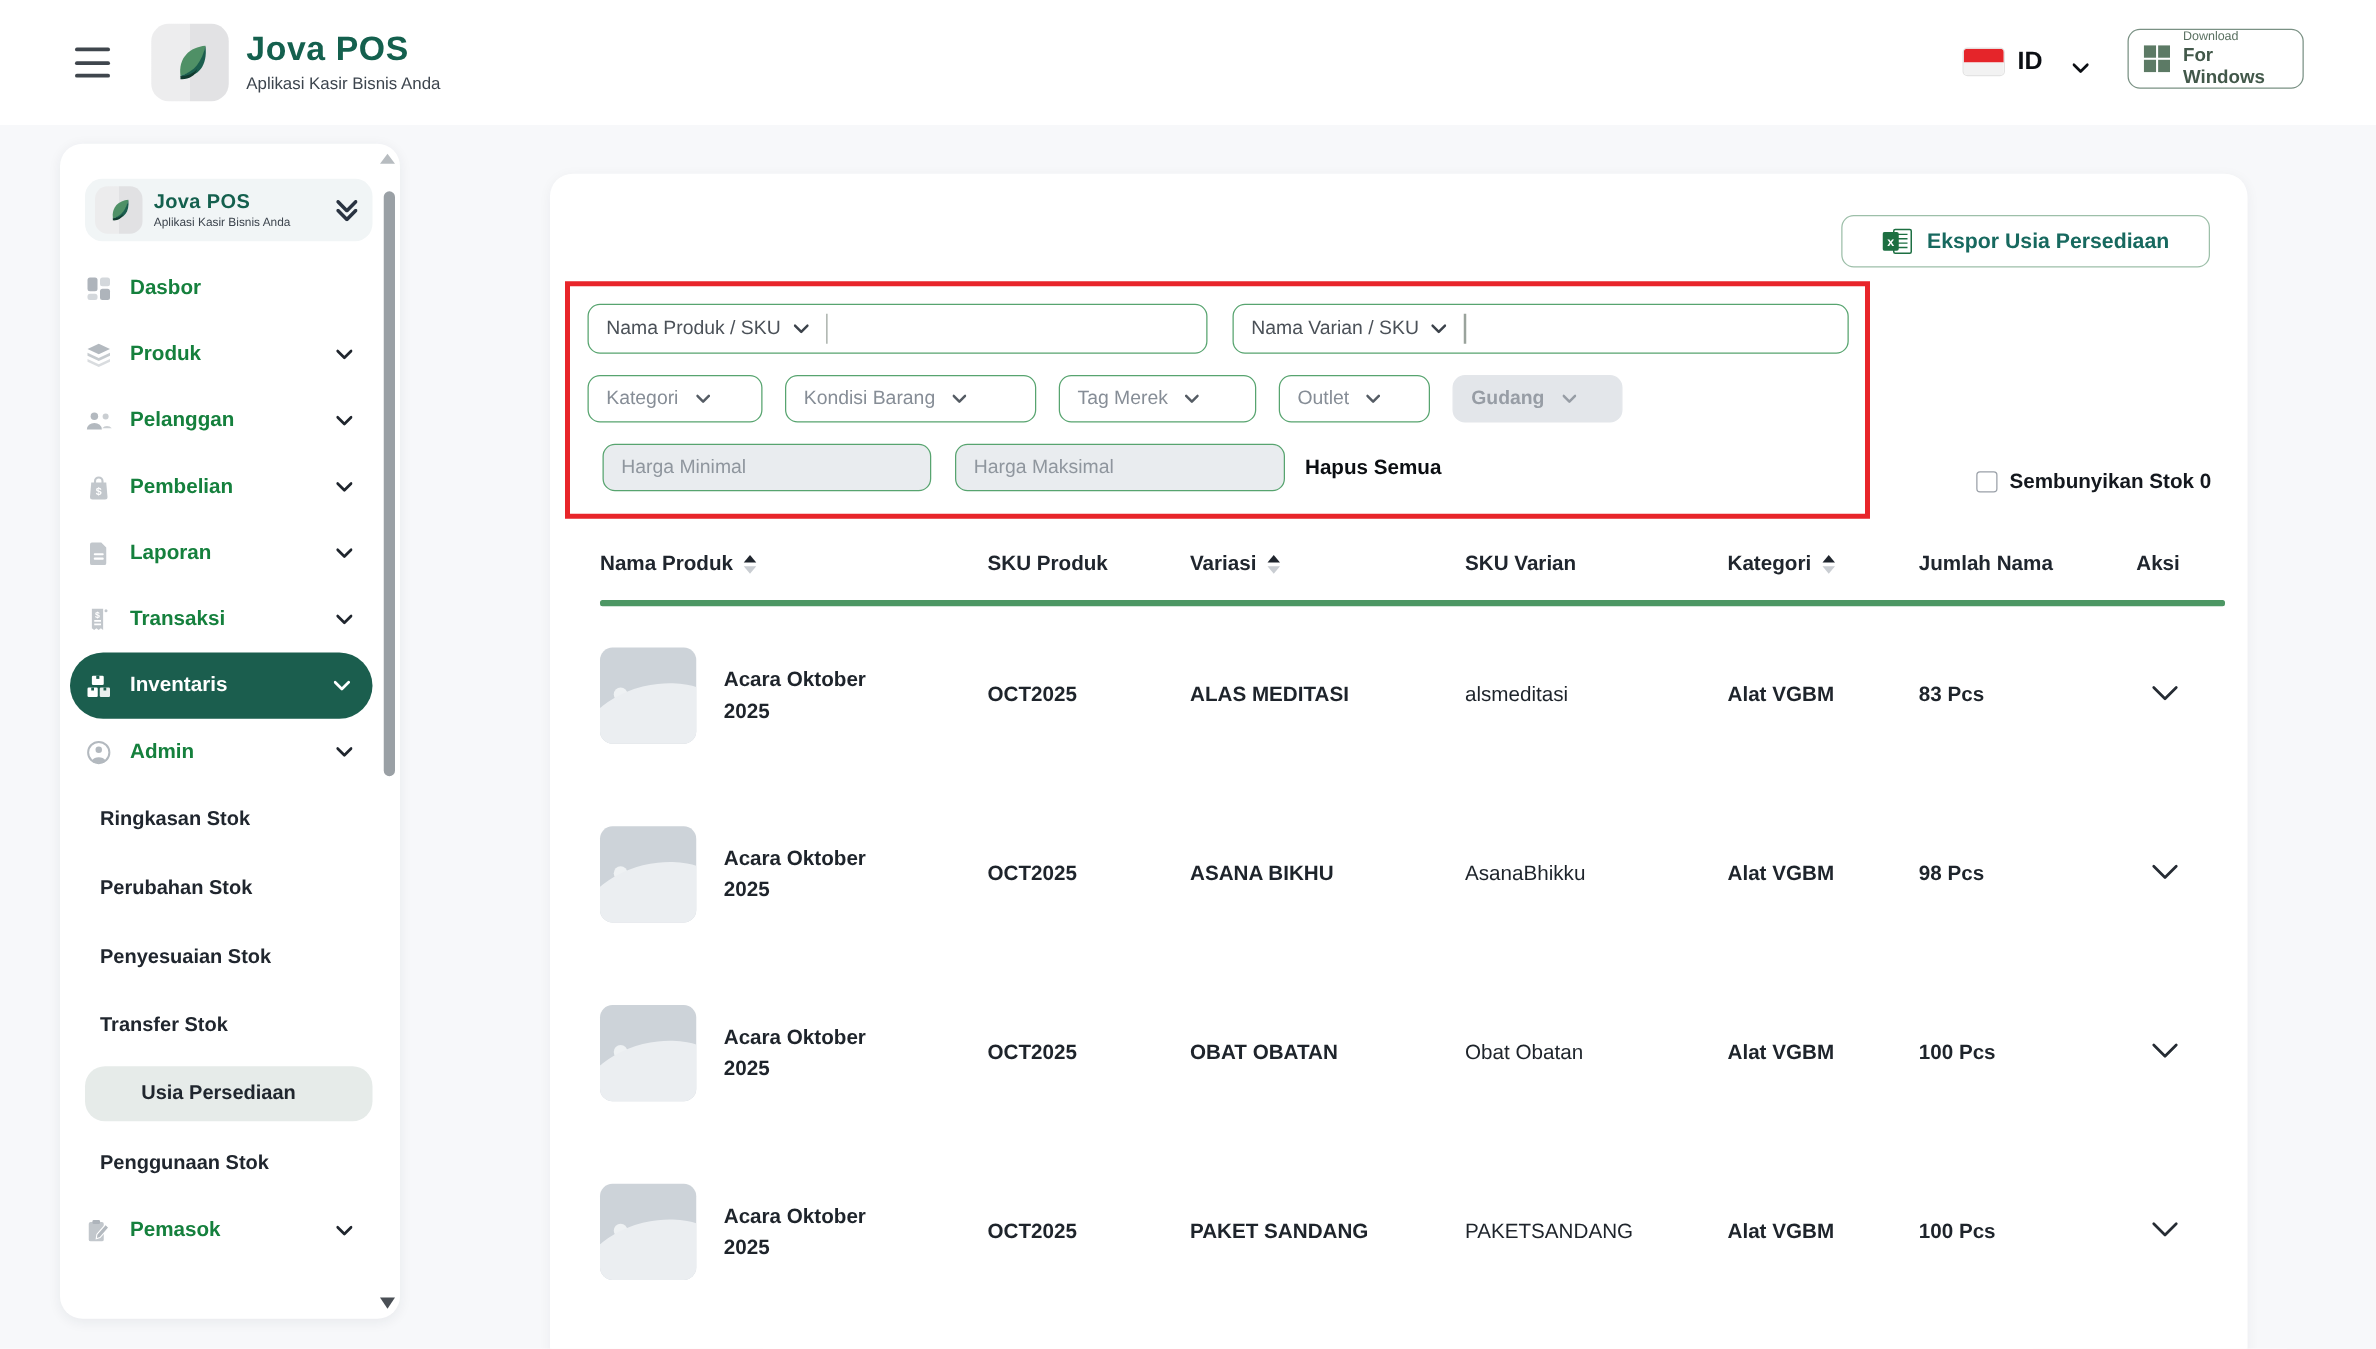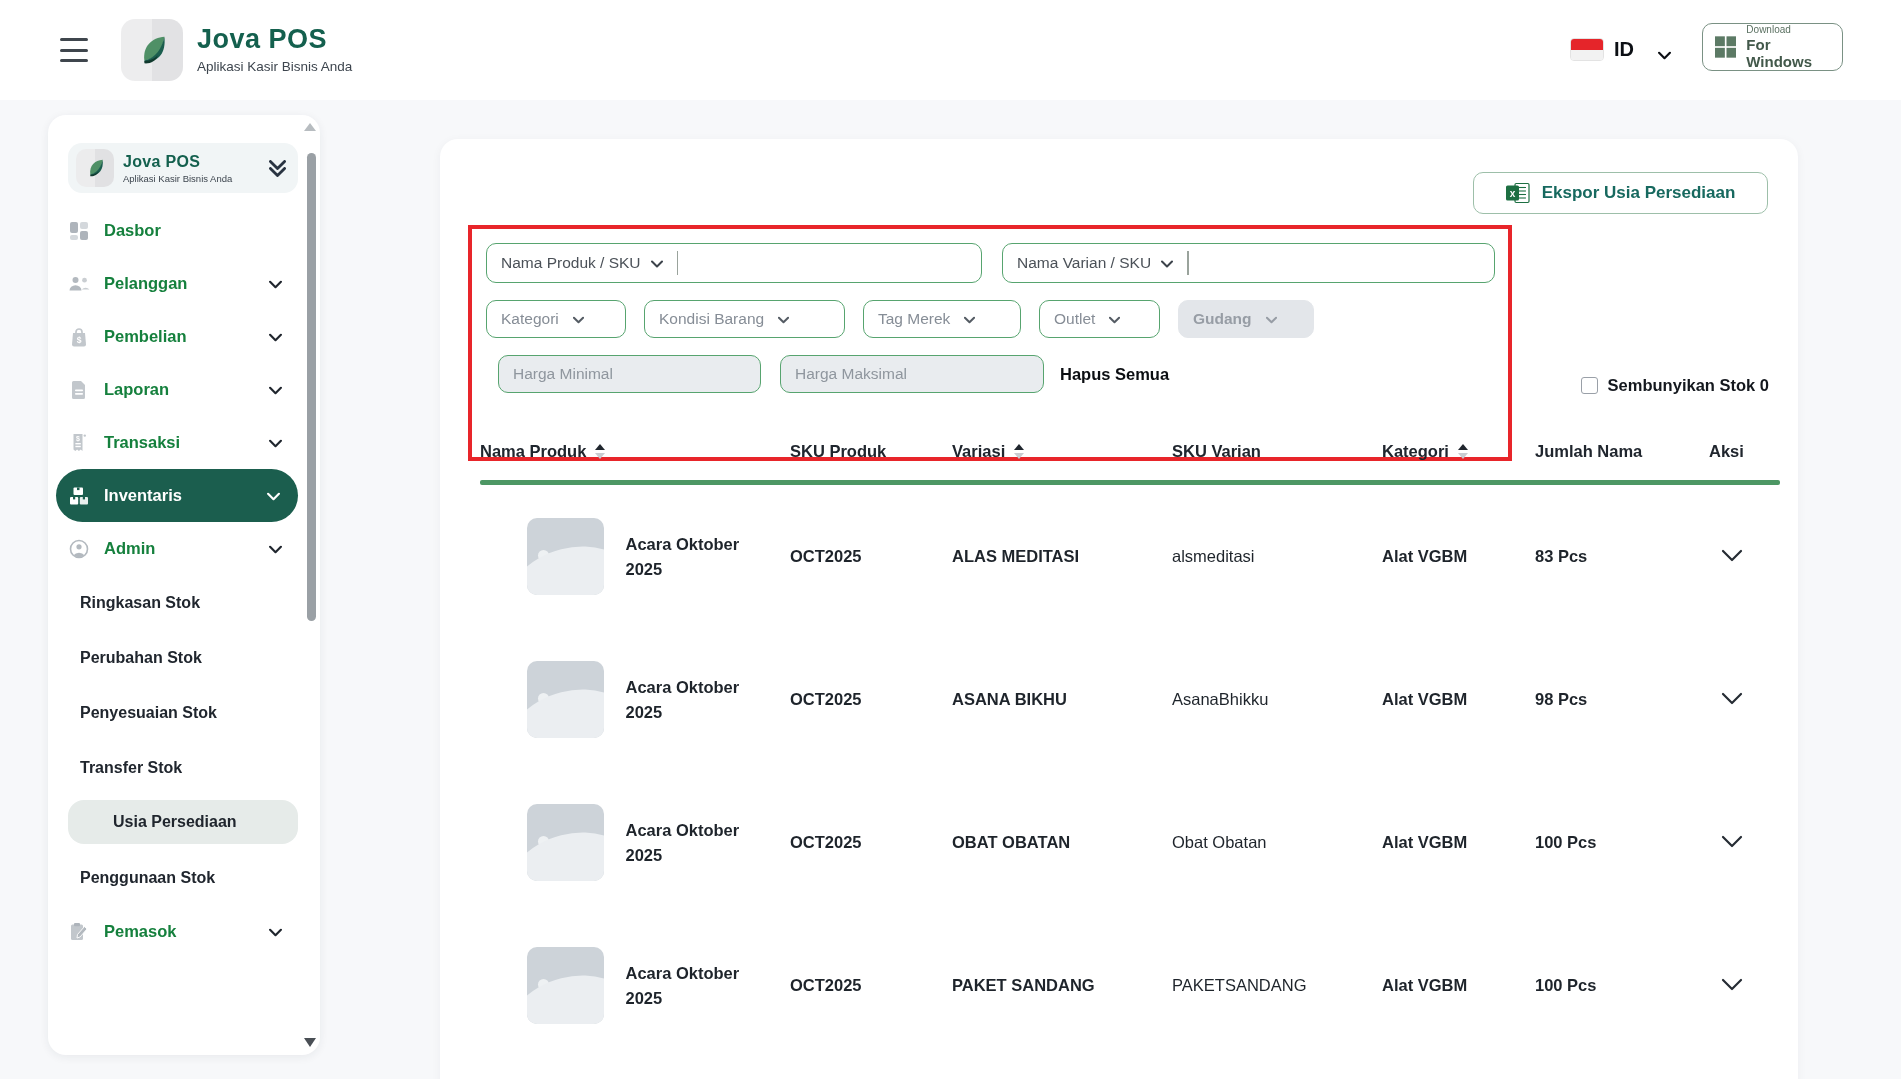--- a/index.html
+++ b/index.html
@@ -56,21 +56,21 @@
   .sb-down { position:absolute; right:1px; bottom:2px; width:0; height:0; border-left:6px solid transparent; border-right:6px solid transparent; border-top:9px solid #4a4f55; cursor:pointer; }
 
   
   .main-card { position:absolute; left:440px; top:139px; width:1358px; height:960px; background:#fff; border-radius:18px;
     box-shadow:0 2px 10px rgba(30,40,50,.05); }
 
   .export-btn { position:absolute; left:1033px; top:33px; width:295px; height:42px; border:1.5px solid #9dbfa9; border-radius:10px;
     background:#fff; display:flex; align-items:center; justify-content:center; gap:12px; cursor:pointer; }
   .export-btn .txt { font-size:17px; font-weight:bold; color:#17695f; }
 
-  .filter-box { position:absolute; left:28px; top:86px; width:1044px; height:236px; border:4px solid #e8252a; padding:14px 0 0 14px; }
+  .filter-box { position:absolute; left:12px; top:86px; width:1044px; height:190px; border:4px solid #e8252a; padding:14px 0 0 14px; }
   .f-row { display:flex; align-items:center; }
   .combo { height:40px; border:1.5px solid #57a46f; border-radius:10px; display:flex; align-items:center; padding:0 14px; background:#fff; cursor:pointer; }
   .combo .c-lbl { font-size:15.5px; color:#4b5158; font-weight:500; white-space:nowrap; }
   .combo .c-chev { color:#3c434b; margin-left:10px; }
   .combo .c-div { width:1.5px; height:24px; background:#9aa39c; margin-left:14px; }
   .combo input { border:none; outline:none; flex:1; height:30px; margin-left:8px; font-size:15px; font-family:inherit; background:transparent; min-width:10px; }
   .combo1 { width:496px; } .combo2 { width:493px; margin-left:20px; }
 
   .row2 { margin-top:17px; }
   .dd { height:38px; border:1.5px solid #57a46f; border-radius:10px; background:#fff; display:flex; align-items:center; padding:0 14px; margin-right:18px; cursor:pointer; }
@@ -95,21 +95,21 @@
   .table { position:absolute; left:40px; top:295px; width:1300px; }
   .thead, .trow { display:grid; grid-template-columns:310px 162px 220px 210px 153px 174px 71px; align-items:center; }
   .thead { height:34px; }
   .th { font-size:16.5px; font-weight:bold; color:#20262e; display:flex; align-items:center; }
   .sort { display:inline-flex; flex-direction:column; gap:3px; margin-left:9px; cursor:pointer; }
   .sort .up { width:0; height:0; border-left:5px solid transparent; border-right:5px solid transparent; border-bottom:6px solid #20262e; }
   .sort .dn { width:0; height:0; border-left:5px solid transparent; border-right:5px solid transparent; border-top:6px solid #c9cdd2; }
   .tdivider { height:5px; background:#4d9764; margin-top:12px; border-radius:2px; }
 
   .trow { height:143px; }
-  .pcell { display:flex; align-items:center; gap:22px;justify-content:center; }
+  .pcell { display:flex; align-items:center; gap:22px; }
   .img-ph { width:77px; height:77px; background:#cdd3d9; border-radius:10px; position:relative; overflow:hidden; flex:0 0 auto; }
   .img-ph::before { content:''; position:absolute; left:11px; top:32px; width:11px; height:11px; border-radius:50%; background:#eef1f3; }
   .img-ph::after { content:''; position:absolute; left:-18px; bottom:-38px; width:125px; height:85px; background:#ebeef1; border-radius:50%; transform:rotate(-14deg); }
   .pname { font-size:16.5px; font-weight:bold; color:#1e242b; max-width:118px; line-height:1.5; }
   .tcell { font-size:16.5px; font-weight:500; color:#1e242b; }
   .tcell.b { font-weight:bold; }
   .row-chev { margin-left:12px; cursor:pointer; display:inline-flex; }
 </style>
 </head>
 <body>
@@ -189,20 +189,33 @@
         <svg width="20" height="20" viewBox="0 0 20 20">
             <rect x="1" y="1" width="8" height="11" rx="2" fill="#aeb4bb"></rect>
             <rect x="11" y="1" width="8" height="7" rx="2" fill="#d4d8dc"></rect>
             <rect x="1" y="14" width="8" height="5" rx="2" fill="#d4d8dc"></rect>
             <rect x="11" y="10" width="8" height="9" rx="2" fill="#aeb4bb"></rect>
           </svg>
       </span>
       <span class="lbl">Dasbor</span>
     </div>
 
+    <div class="side-item">
+      <span class="mi">
+        <svg width="20" height="20" viewBox="0 0 20 20" fill="#b3b9bf">
+            <path d="M10 1 L19 5.2 L10 9.4 L1 5.2Z"></path>
+            <path d="M1 8.2 L10 12.4 L19 8.2 V10.6 L10 14.8 L1 10.6Z" opacity=".75"></path>
+            <path d="M1 13.2 L10 17.4 L19 13.2 V15.4 L10 19.6 L1 15.4Z" opacity=".5"></path>
+          </svg>
+      </span>
+      <span class="lbl">Produk</span>
+      <span class="chev"><svg width="13" height="9" viewBox="0 0 12 8">
+            <path d="M1 1.5 L6 6.5 L11 1.5" fill="none" stroke="currentColor" stroke-width="2" stroke-linecap="round" stroke-linejoin="round"></path>
+          </svg></span>
+    </div>
 
 
     <div class="side-item">
       <span class="mi">
         <svg width="22" height="18" viewBox="0 0 22 18" fill="#b3b9bf">
             <circle cx="7.5" cy="5" r="3"></circle>
             <path d="M1.5 15.5 a6 5.2 0 0 1 12 0Z"></path>
             <circle cx="16.5" cy="5.2" r="2.4" opacity=".7"></circle>
             <path d="M13.8 14.5 a4.8 4.3 0 0 1 7.6 0Z" opacity=".7"></path>
           </svg>

